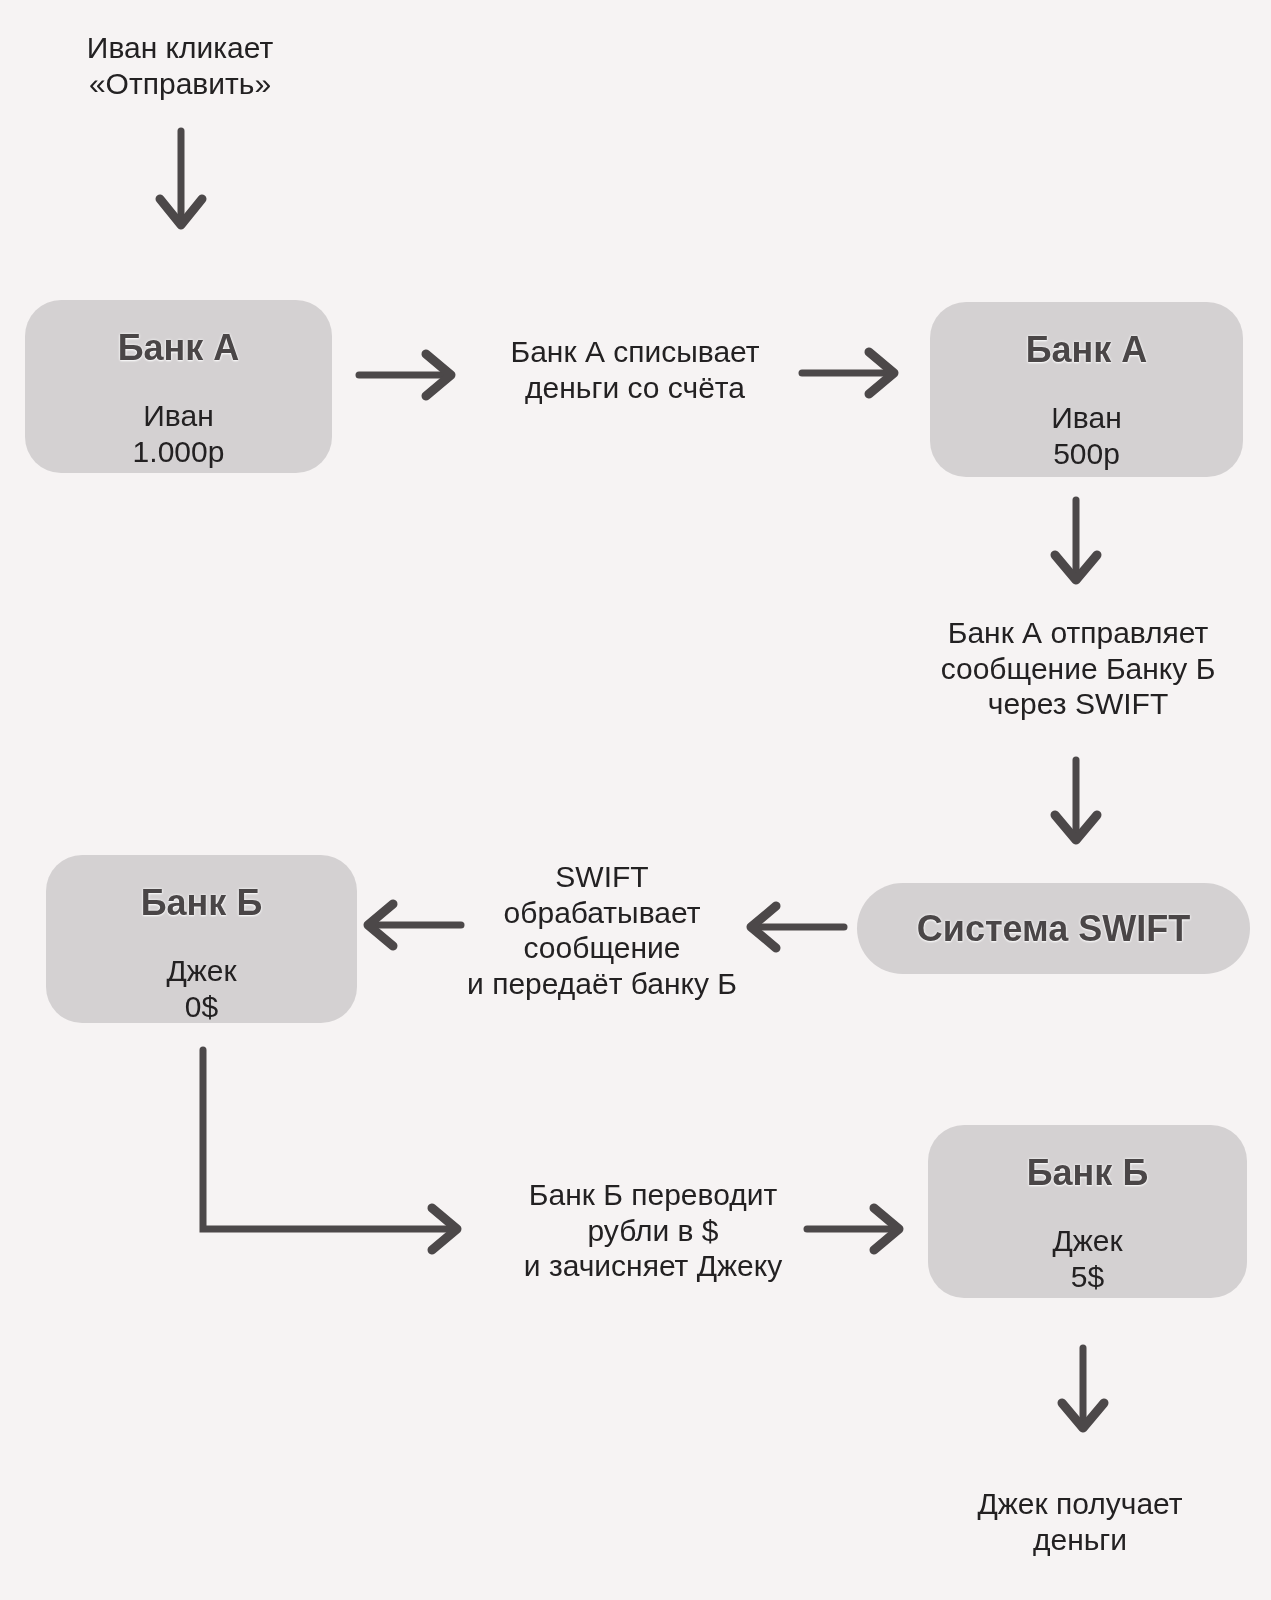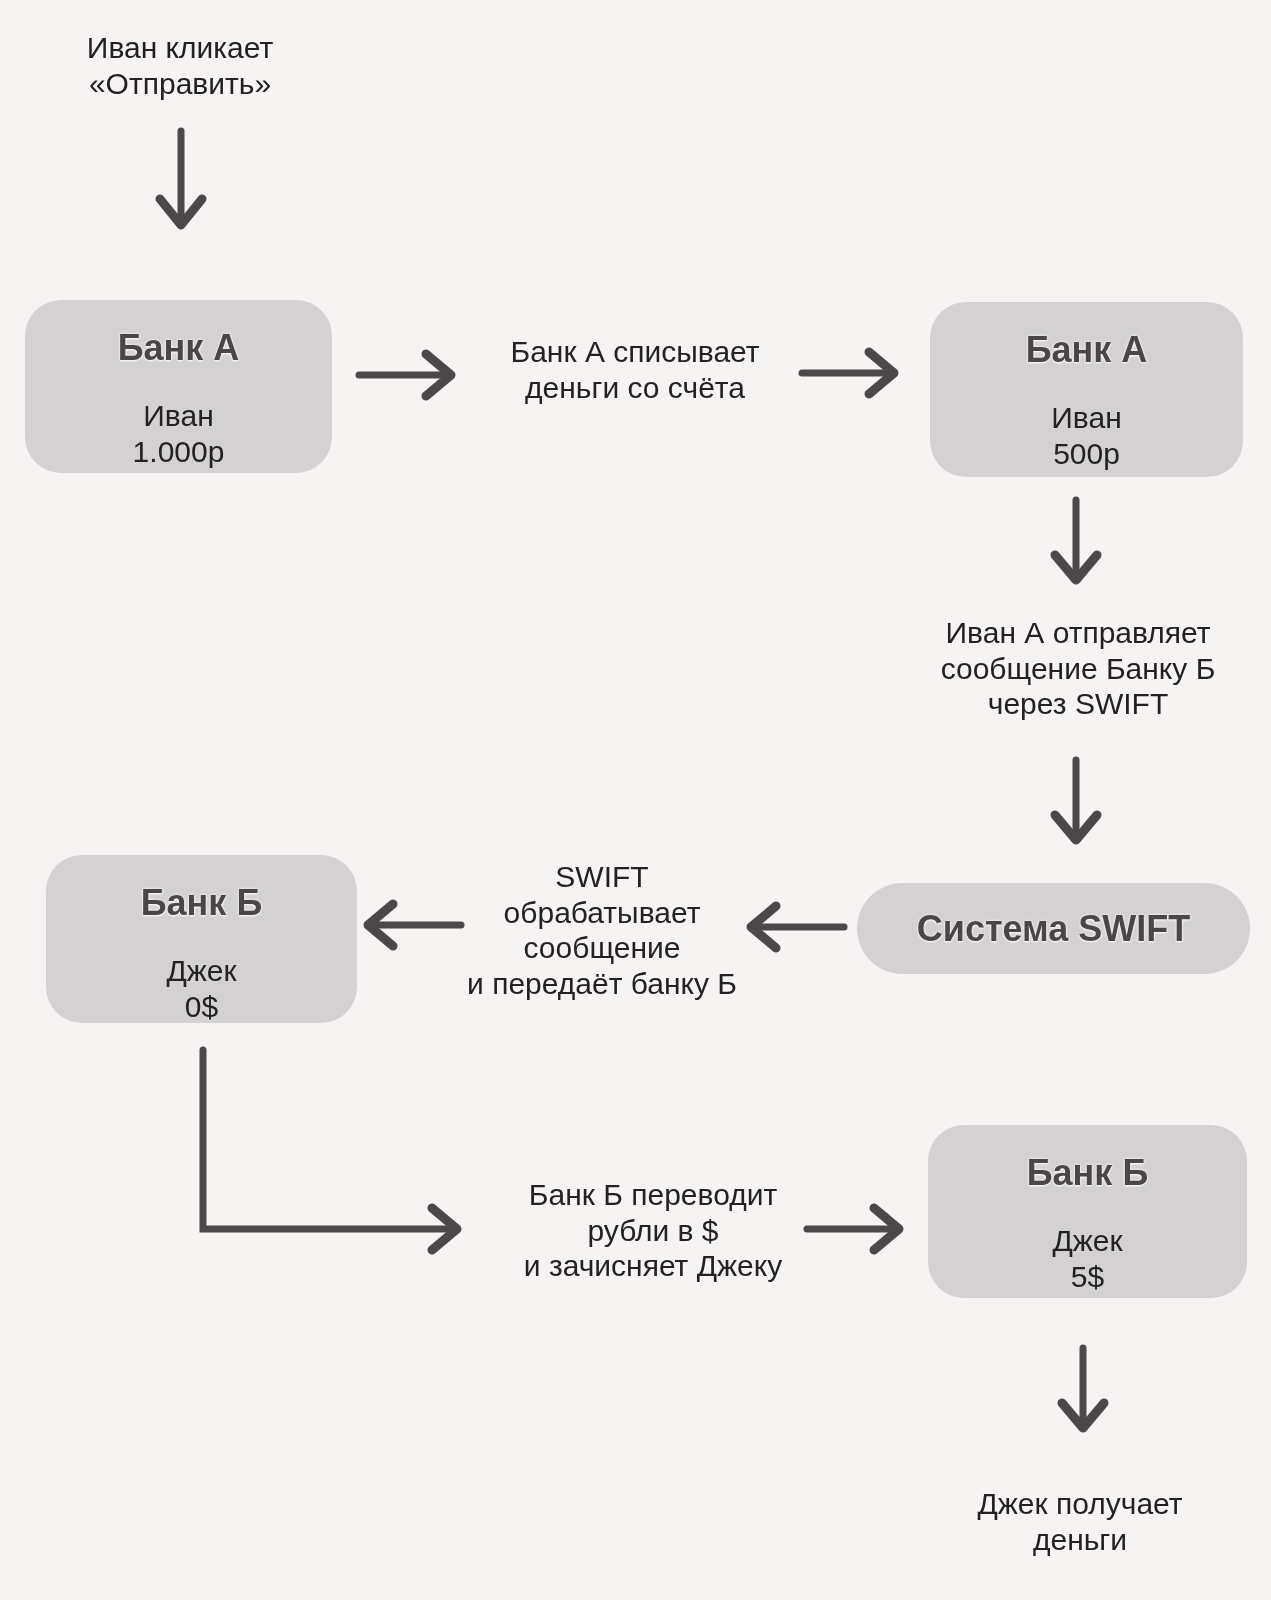--- a/index.html
+++ b/index.html
@@ -114,21 +114,21 @@
     <div class="node-line node-owner">Иван</div>
     <div class="node-line">500р</div>
   </div>
 
   <svg class="arrow-svg" style="left:1044px; top:492px;" width="65" height="100" viewBox="0 0 65 100">
     <path class="shaft" d="M32 8 L32 82"></path>
     <path class="head" d="M11 63 L32 88 L53 63"></path>
   </svg>
 
   <div class="flow-label" style="left:1078px; top:615px;">
-    <div>Иван А отправляет</div>
+    <div>Банк А отправляет</div>
     <div>сообщение Банку Б</div>
     <div>через SWIFT</div>
   </div>
 
   <svg class="arrow-svg" style="left:1044px; top:752px;" width="65" height="100" viewBox="0 0 65 100">
     <path class="shaft" d="M32 8 L32 82"></path>
     <path class="head" d="M11 63 L32 88 L53 63"></path>
   </svg>
 
   <div class="node pill" style="left:857px; top:883px; width:393px; height:91px;">

